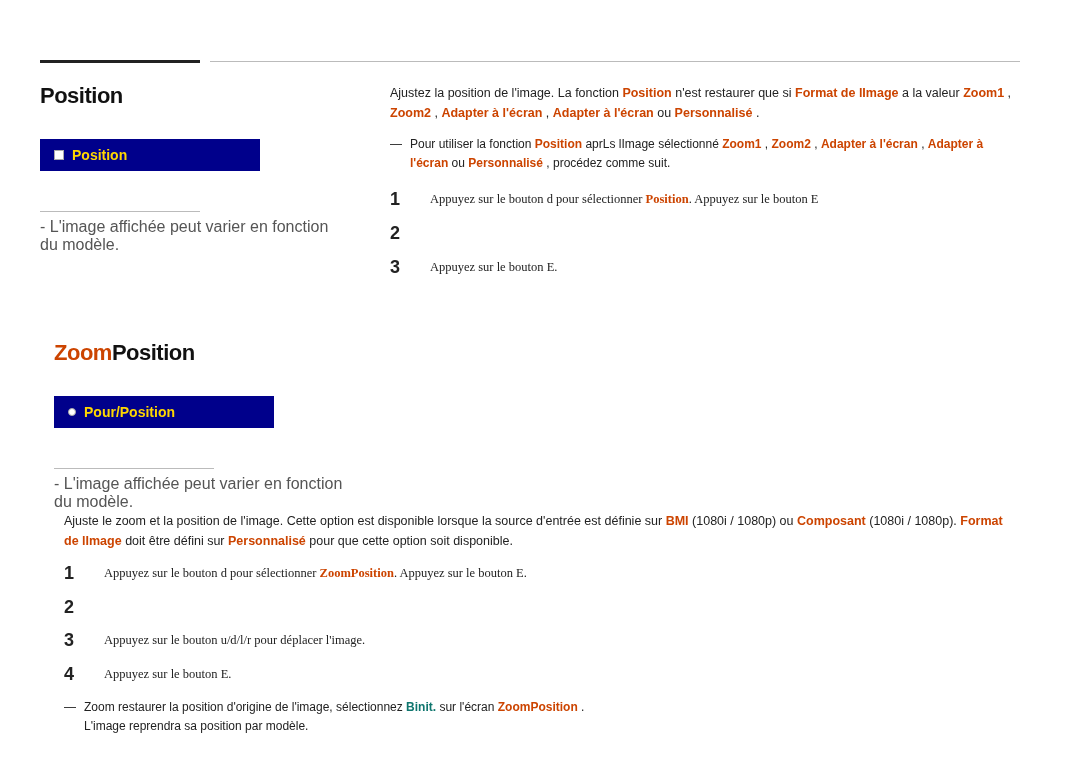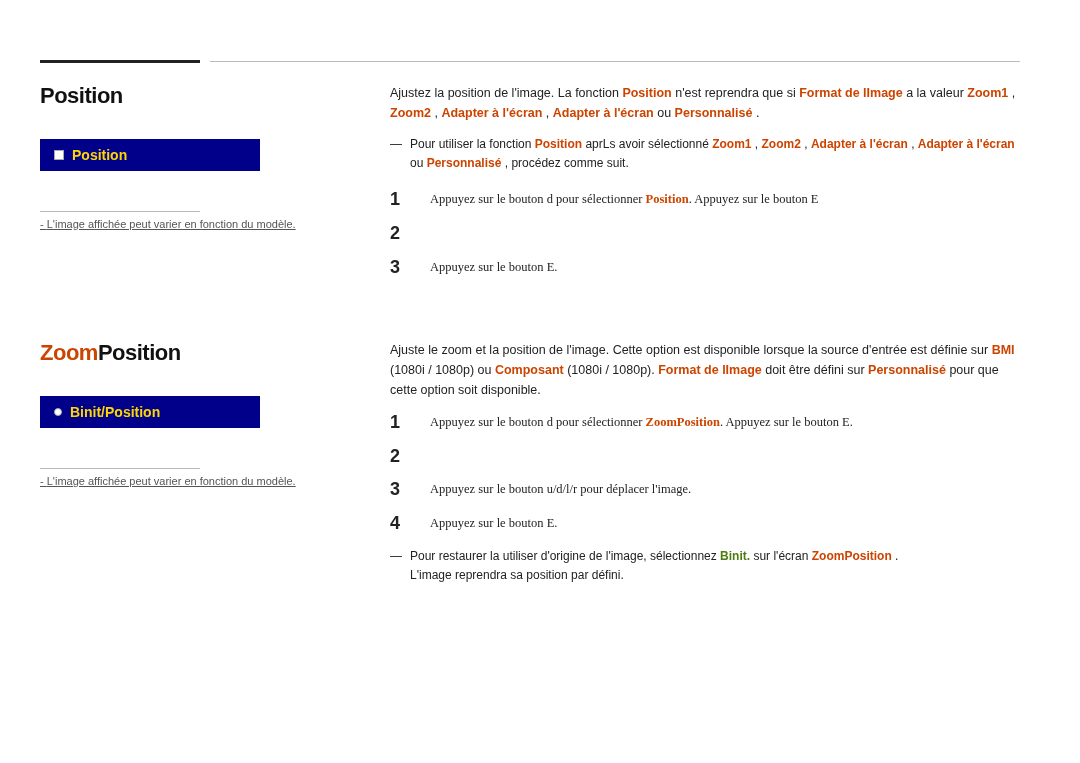--- a/index.html
+++ b/index.html
@@ -108,24 +108,23 @@
 
     
     .note-divider {
       width: 160px;
       height: 1px;
       background: #bbb;
       margin-bottom: 6px;
       margin-top: 10px;
     }
     .note-text {
-      font-size: 11px;
+      font-size: 16px;
       color: #555;
       margin-top: 2px;
-      text-decoration: underline;
     }
 
     
     .intro-para {
       font-size: 12.5px;
       color: #222;
       line-height: 1.6;
       margin-bottom: 12px;
     }
     .note-para {
@@ -163,31 +162,32 @@
       margin-right: 10px;
       line-height: 1.2;
     }
     .step-text {
       flex: 1;
       color: #222;
       font-family: Liberation Serif, serif;
     }
 
     .orange { color: #CC4400; font-weight: bold; }
-    .blue { color: #4d7c0f; font-weight: bold; }
+    .blue { color: #0f766e; font-weight: bold; }
 
     .section-separator {
       height: 30px;
     }
 
     
     .second-section {
       display: flex;
-      flex-direction: row;
+      flex-direction: column;
       margin-top: 10px;
+      margin-left: 14px;
     }
 
     .restore-note {
       font-size: 12px;
       color: #222;
       line-height: 1.6;
       padding-left: 20px;
       position: relative;
       margin-top: 10px;
     }
@@ -227,39 +227,39 @@
       <p class="note-text">
         <span>- </span>
         <span>L'image affichée peut varier en fonction du modèle.</span>
       </p>
     </div>
 
     <div class="section-right">
       <p class="intro-para">
         <span>Ajustez la position de l'image. La fonction </span>
         <span class="orange">Position</span>
-        <span> n'est reprendra que si </span>
+        <span> n'est restaurer que si </span>
         <span class="orange">Format de lImage</span>
         <span> a la valeur </span>
         <span class="orange">Zoom1</span>
         <span>, </span>
         <span class="orange">Zoom2</span>
         <span>, </span>
         <span class="orange">Adapter à l'écran</span>
         <span>, </span>
         <span class="orange">Adapter à l'écran</span>
         <span> ou </span>
         <span class="orange">Personnalisé</span>
         <span>.</span>
       </p>
 
       <p class="note-para">
         <span>Pour utiliser la fonction </span>
         <span class="orange">Position</span>
-        <span> aprLs avoir sélectionné </span>
+        <span> aprLs lImage sélectionné </span>
         <span class="orange">Zoom1</span>
         <span>, </span>
         <span class="orange">Zoom2</span>
         <span>, </span>
         <span class="orange">Adapter à l'écran</span>
         <span>, </span>
         <span class="orange">Adapter à l'écran</span>
         <span> ou </span>
         <span class="orange">Personnalisé</span>
         <span>, procédez comme suit.</span>
@@ -287,21 +287,21 @@
 
   <div class="second-section">
 
     <div class="section-left">
       <h2 class="zoom-title">
         <span class="orange">Zoom</span><span>Position</span>
       </h2>
 
       <button class="menu-button">
         <span class="bullet-circle"></span>
-        <span class="menu-button-label">Binit/Position</span>
+        <span class="menu-button-label">Pour/Position</span>
       </button>
 
       <div class="note-divider"></div>
       <p class="note-text">
         <span>- </span>
         <span>L'image affichée peut varier en fonction du modèle.</span>
       </p>
     </div>
 
     <div class="section-right">
@@ -331,25 +331,25 @@
           <span class="step-number">3</span>
           <span class="step-text">Appuyez sur le bouton u/d/l/r pour déplacer l'image.</span>
         </li>
         <li class="step-item">
           <span class="step-number">4</span>
           <span class="step-text">Appuyez sur le bouton E.</span>
         </li>
       </ul>
 
       <div class="restore-note">
-        <span>Pour restaurer la utiliser d'origine de l'image, sélectionnez </span>
+        <span>Zoom restaurer la position d'origine de l'image, sélectionnez </span>
         <span class="blue">Binit.</span>
         <span> sur l'écran </span>
         <span class="orange">ZoomPosition</span>
         <span>.</span>
       </div>
       <div class="restore-note-indent">
-        L'image reprendra sa position par défini.
+        L'image reprendra sa position par modèle.
       </div>
     </div>
   </div>
 
 </div>
 
 </body></html>

